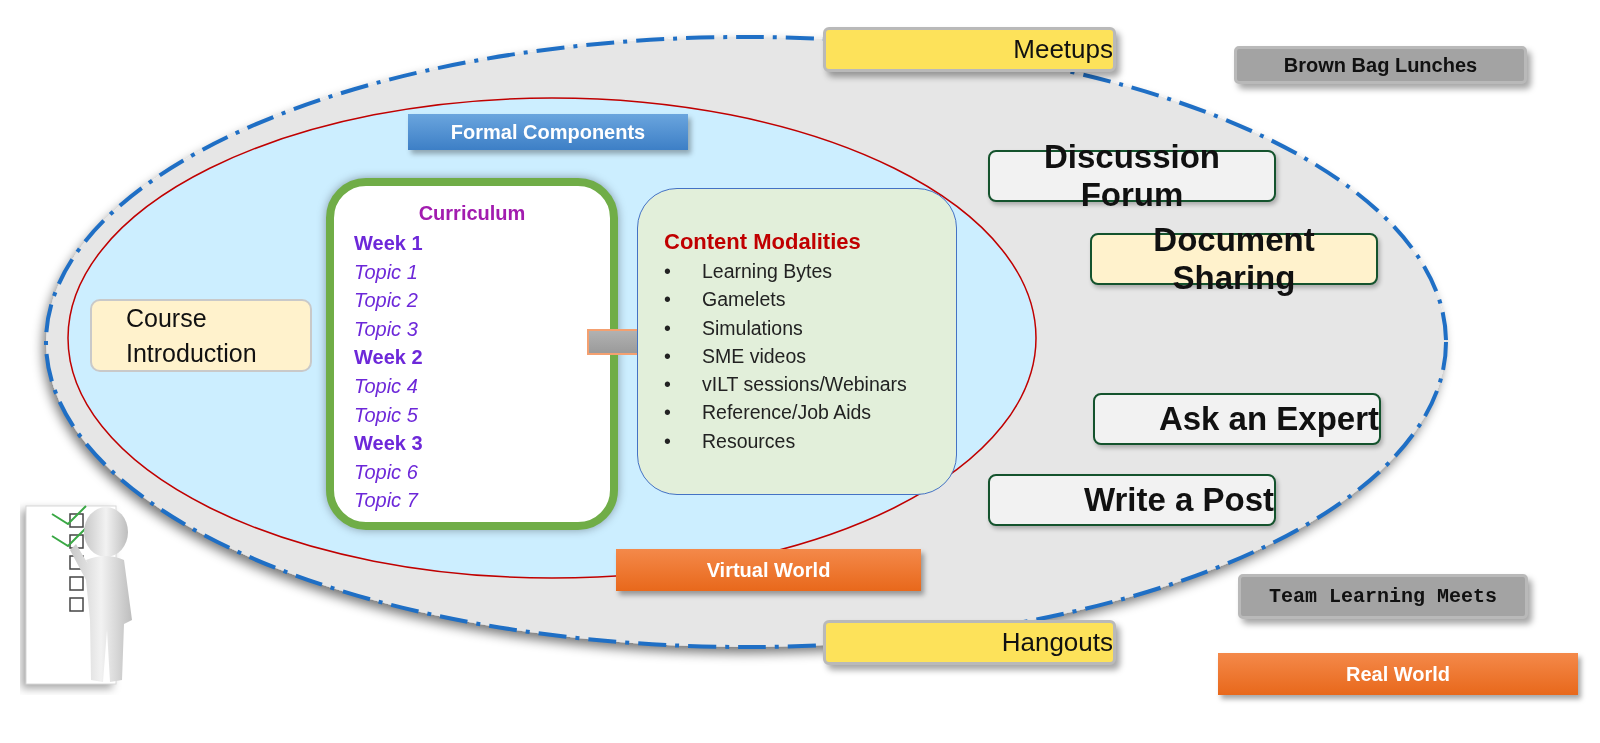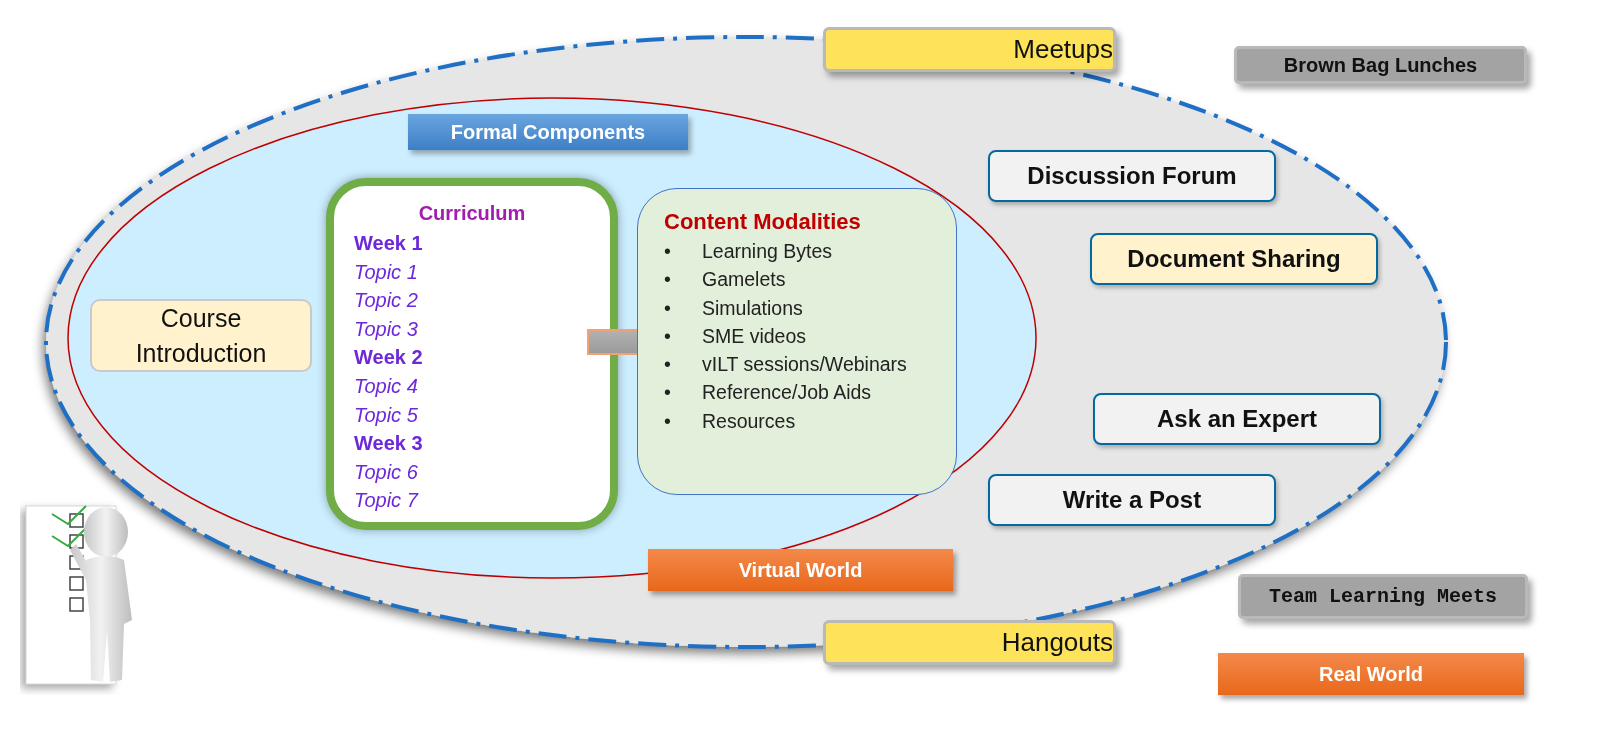--- a/index.html
+++ b/index.html
@@ -2,51 +2,51 @@
 <html><head>
 <meta charset="utf-8">
 <style>
   html, body { margin: 0; padding: 0; background: #ffffff; }
   body { width: 1600px; height: 743px; position: relative; overflow: hidden;
          font-family: "Liberation Sans", "DejaVu Sans", sans-serif; }
   #stage { position: absolute; left: 0; top: 0; width: 1600px; height: 743px; }
   svg.bg { position: absolute; left: 0; top: 0; }
   .box { position: absolute; box-sizing: border-box; display: flex; align-items: center;
          justify-content: center; text-align: center; color: #111; font-weight: bold; }
-  .gray-box { background: #f2f2f2; border: 2px solid #0369a1; border-radius: 8px;
-              box-shadow: 2px 3px 4px rgba(0,0,0,0.25); font-size: 24px; }
+  .gray-box { background: #f2f2f2; border: 2px solid #14532d; border-radius: 8px;
+              box-shadow: 2px 3px 4px rgba(0,0,0,0.25); font-size: 33px; justify-content: flex-end; }
   .yellow-tag { background: #fde25a; border: 3px solid #b9b9b9; border-radius: 6px;
                 box-shadow: 4px 5px 6px rgba(0,0,0,0.35); font-size: 26px; font-weight: normal; justify-content: flex-end; }
   .lightyellow-tag { background: #a3a3a3; border: 3px solid #b9b9b9; border-radius: 5px;
                      box-shadow: 4px 5px 6px rgba(0,0,0,0.35); font-size: 20px; }
   .orange-bar { background: linear-gradient(#f4894a, #e8681b); color: #ffffff;
                 box-shadow: 3px 4px 5px rgba(0,0,0,0.35); font-size: 20px; }
   .blue-bar { background: linear-gradient(#6aa5de, #3d7fc6); color: #ffffff;
               box-shadow: 3px 4px 5px rgba(0,0,0,0.3); font-size: 20px; }
   .curriculum { position: absolute; left: 326px; top: 178px; width: 292px; height: 352px;
                 box-sizing: border-box; border: 8px solid #70ad47; border-radius: 40px;
                 background: #ffffff; box-shadow: 0 0 10px rgba(0,0,0,0.35);
                 padding: 16px 0 0 20px; }
   .curriculum h3 { margin: 0 0 4px 0; color: #a21caf; font-size: 20px; text-align: center;
                    padding-right: 20px; }
   .curriculum .row { font-size: 20px; line-height: 28.6px; color: #6d28d9; }
   .curriculum .week { font-weight: bold; }
   .curriculum .topic { font-style: italic; }
   .modalities { position: absolute; left: 637px; top: 188px; width: 320px; height: 307px;
                 box-sizing: border-box; border: 1.5px solid #4472c4; border-radius: 40px;
-                background: #e2efda; padding: 20px 0 0 26px; }
+                background: #e2efda; padding: 40px 0 0 26px; }
   .modalities h3 { margin: 0 0 2px 0; color: #c00000; font-size: 22px; }
   .modalities ul { list-style: none; margin: 0; padding: 0; }
   .modalities li { font-size: 19.5px; line-height: 28.3px; color: #222; position: relative;
                    padding-left: 38px; }
   .modalities li .bullet { position: absolute; left: 0; top: 0; }
   .course-intro { position: absolute; left: 90px; top: 299px; width: 222px; height: 73px;
                   box-sizing: border-box; background: #fff2cc; border: 2px solid #c9c9c9;
                   border-radius: 10px; font-size: 25px; font-weight: normal; line-height: 35px;
-                  display: flex; align-items: center; justify-content: center; text-align: center; color: #111; }
+                  display: flex; align-items: center; justify-content: center; text-align: left; color: #111; }
   .figure { position: absolute; left: 20px; top: 500px; width: 145px; height: 195px; }
 </style>
 </head>
 <body>
 
 <div id="stage">
 
   <svg class="bg" width="1600" height="743" viewBox="0 0 1600 743">
     <defs>
       <filter id="shadow" x="-10%" y="-10%" width="120%" height="130%">
@@ -132,24 +132,24 @@
   <div class="box yellow-tag" style="left:823px; top:620px; width:293px; height:45px;">
     <span>Hangouts</span>
   </div>
   <div class="box lightyellow-tag" style="left:1234px; top:46px; width:293px; height:38px;">
     <span>Brown Bag Lunches</span>
   </div>
   <div class="box lightyellow-tag" style="left:1238px; top:574px; width:290px; height:45px;font-family:Liberation Mono, monospace;">
     <span>Team Learning Meets</span>
   </div>
 
-  <div class="box orange-bar" style="left:616px; top:549px; width:305px; height:42px;margin-left:32px;">
+  <div class="box orange-bar" style="left:616px; top:549px; width:305px; height:42px;">
     <span>Virtual World</span>
   </div>
-  <div class="box orange-bar" style="left:1218px; top:653px; width:306px; height:42px;">
+  <div class="box orange-bar" style="left:1218px; top:653px; width:360px; height:42px;">
     <span>Real World</span>
   </div>
 
   <svg class="figure" viewBox="0 0 145 195">
     <defs>
       <linearGradient id="fg" x1="0" y1="0" x2="1" y2="0">
         <stop offset="0" stop-color="#c8c8c8"></stop>
           <stop offset="0.5" stop-color="#f2f2f2"></stop>
           <stop offset="1" stop-color="#bdbdbd"></stop>
       </linearGradient>

